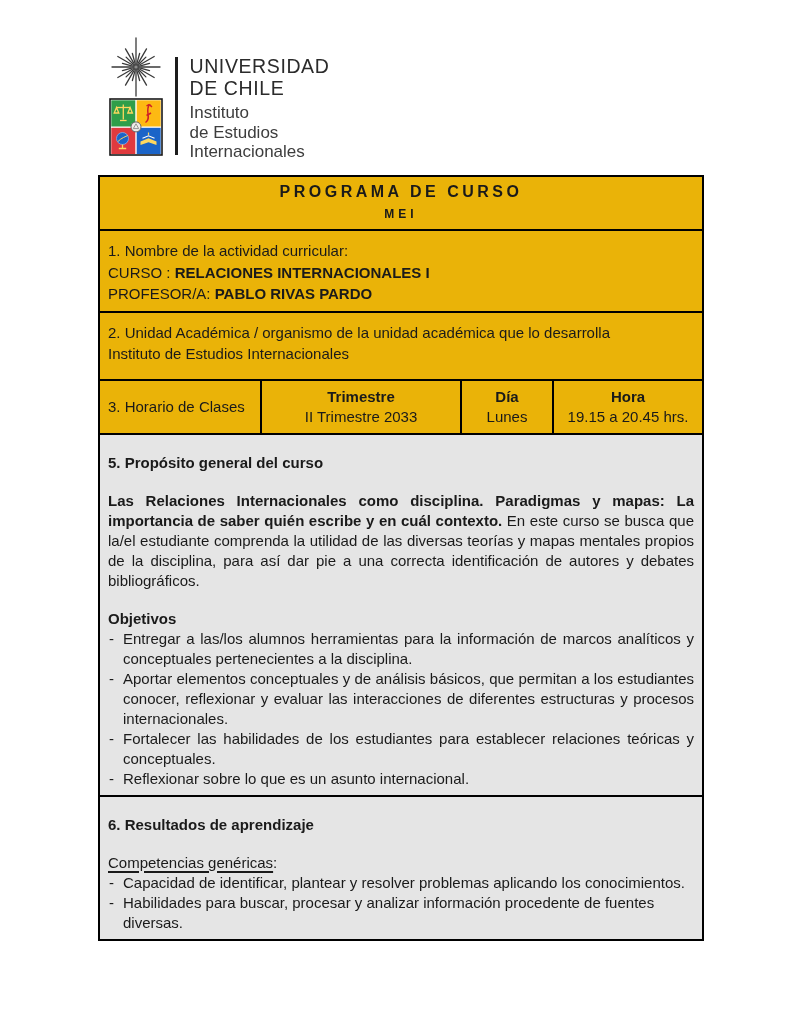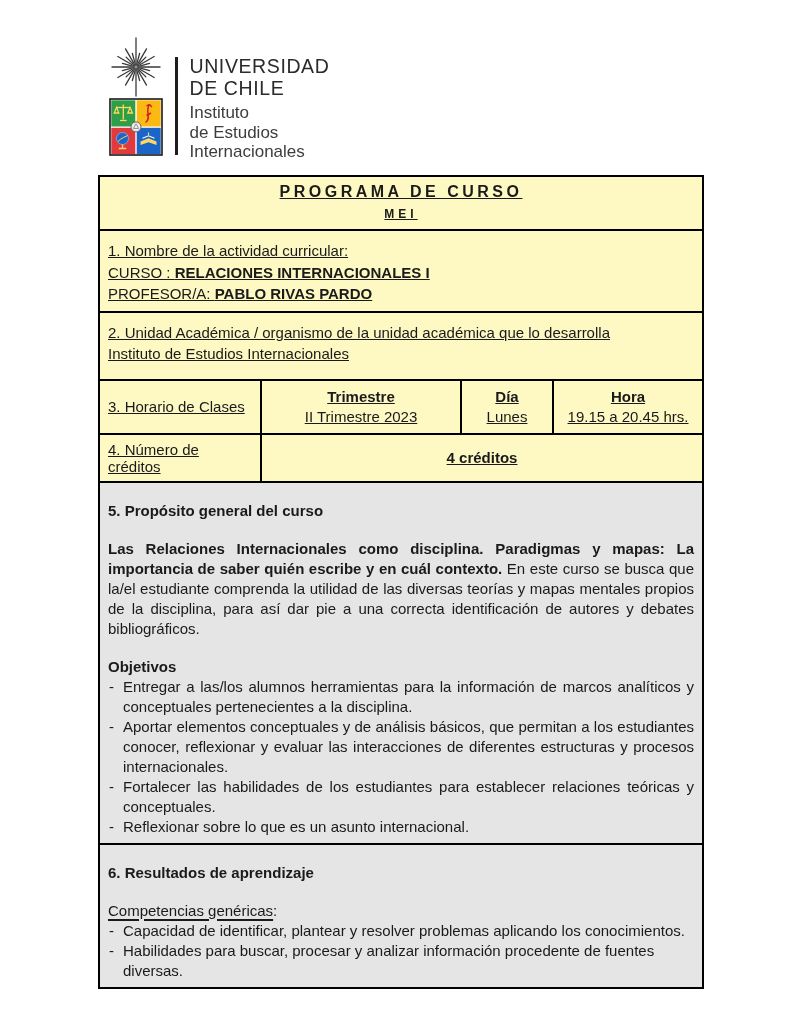--- a/index.html
+++ b/index.html
@@ -19,21 +19,21 @@
   .inst-block { margin-top:4px; }
   .inst-line { font-size:17px; line-height:19.5px; color:#3d3d3d; }
 
   
   table.doc {
     position:absolute; left:98px; top:175px; width:604px;
     border-collapse:collapse; table-layout:fixed;
     font-size:15px;
   }
   table.doc td { border:2px solid #000000; vertical-align:top; padding:6px 8px; }
-  td.blue { background:#fef9c3;text-decoration:underline; }
+  td.blue { background:#eab308; }
   td.white { background:#e5e5e5; }
 
   .hdr-cell { text-align:center; vertical-align:middle !important; padding:4px 8px !important; }
   .hdr-title { font-weight:bold; font-size:16px; letter-spacing:3.5px; line-height:22px; }
   .hdr-sub   { font-weight:bold; font-size:12px; letter-spacing:4px; line-height:22px; }
 
   .cell-lines { line-height:21.5px; }
   .pad-top { padding-top:9px !important; }
   b, .b { font-weight:bold; }
 
@@ -169,40 +169,32 @@
         <div>Instituto de Estudios Internacionales</div>
       </td>
     </tr>
 
     <tr>
       <td class="blue vmid" style="height:49px">
         <div>3. Horario de Clases</div>
       </td>
       <td class="blue vmid ctr">
         <div class="sched-head">Trimestre</div>
-        <div class="sched-val">II Trimestre 2023</div>
+        <div class="sched-val">II Trimestre 2033</div>
       </td>
       <td class="blue vmid ctr">
         <div class="sched-head">Día</div>
         <div class="sched-val">Lunes</div>
       </td>
       <td class="blue vmid ctr">
         <div class="sched-head">Hora</div>
         <div class="sched-val">19.15 a 20.45 hrs.</div>
       </td>
     </tr>
 
-    <tr>
-      <td class="blue vmid" style="height:32px">
-        <div>4. Número de créditos</div>
-      </td>
-      <td colspan="3" class="blue vmid ctr">
-        <b>4 créditos</b>
-      </td>
-    </tr>
 
     <tr>
       <td colspan="4" class="white sec" style="height:340px">
         <div class="sec-title">5. Propósito general del curso</div>
         <div class="gap"></div>
         <p class="just"><b>Las Relaciones Internacionales como disciplina. Paradigmas y mapas: La importancia de saber quién escribe y en cuál contexto.</b> <span>En este curso se busca que la/el estudiante comprenda la utilidad de las diversas teorías y mapas mentales propios de la disciplina, para así dar pie a una correcta identificación de autores y debates bibliográficos.</span></p>
         <div class="gap"></div>
         <div class="b">Objetivos</div>
         <ul class="dash">
           <li class="just">Entregar a las/los alumnos herramientas para la información de marcos analíticos y conceptuales pertenecientes a la disciplina.</li>

